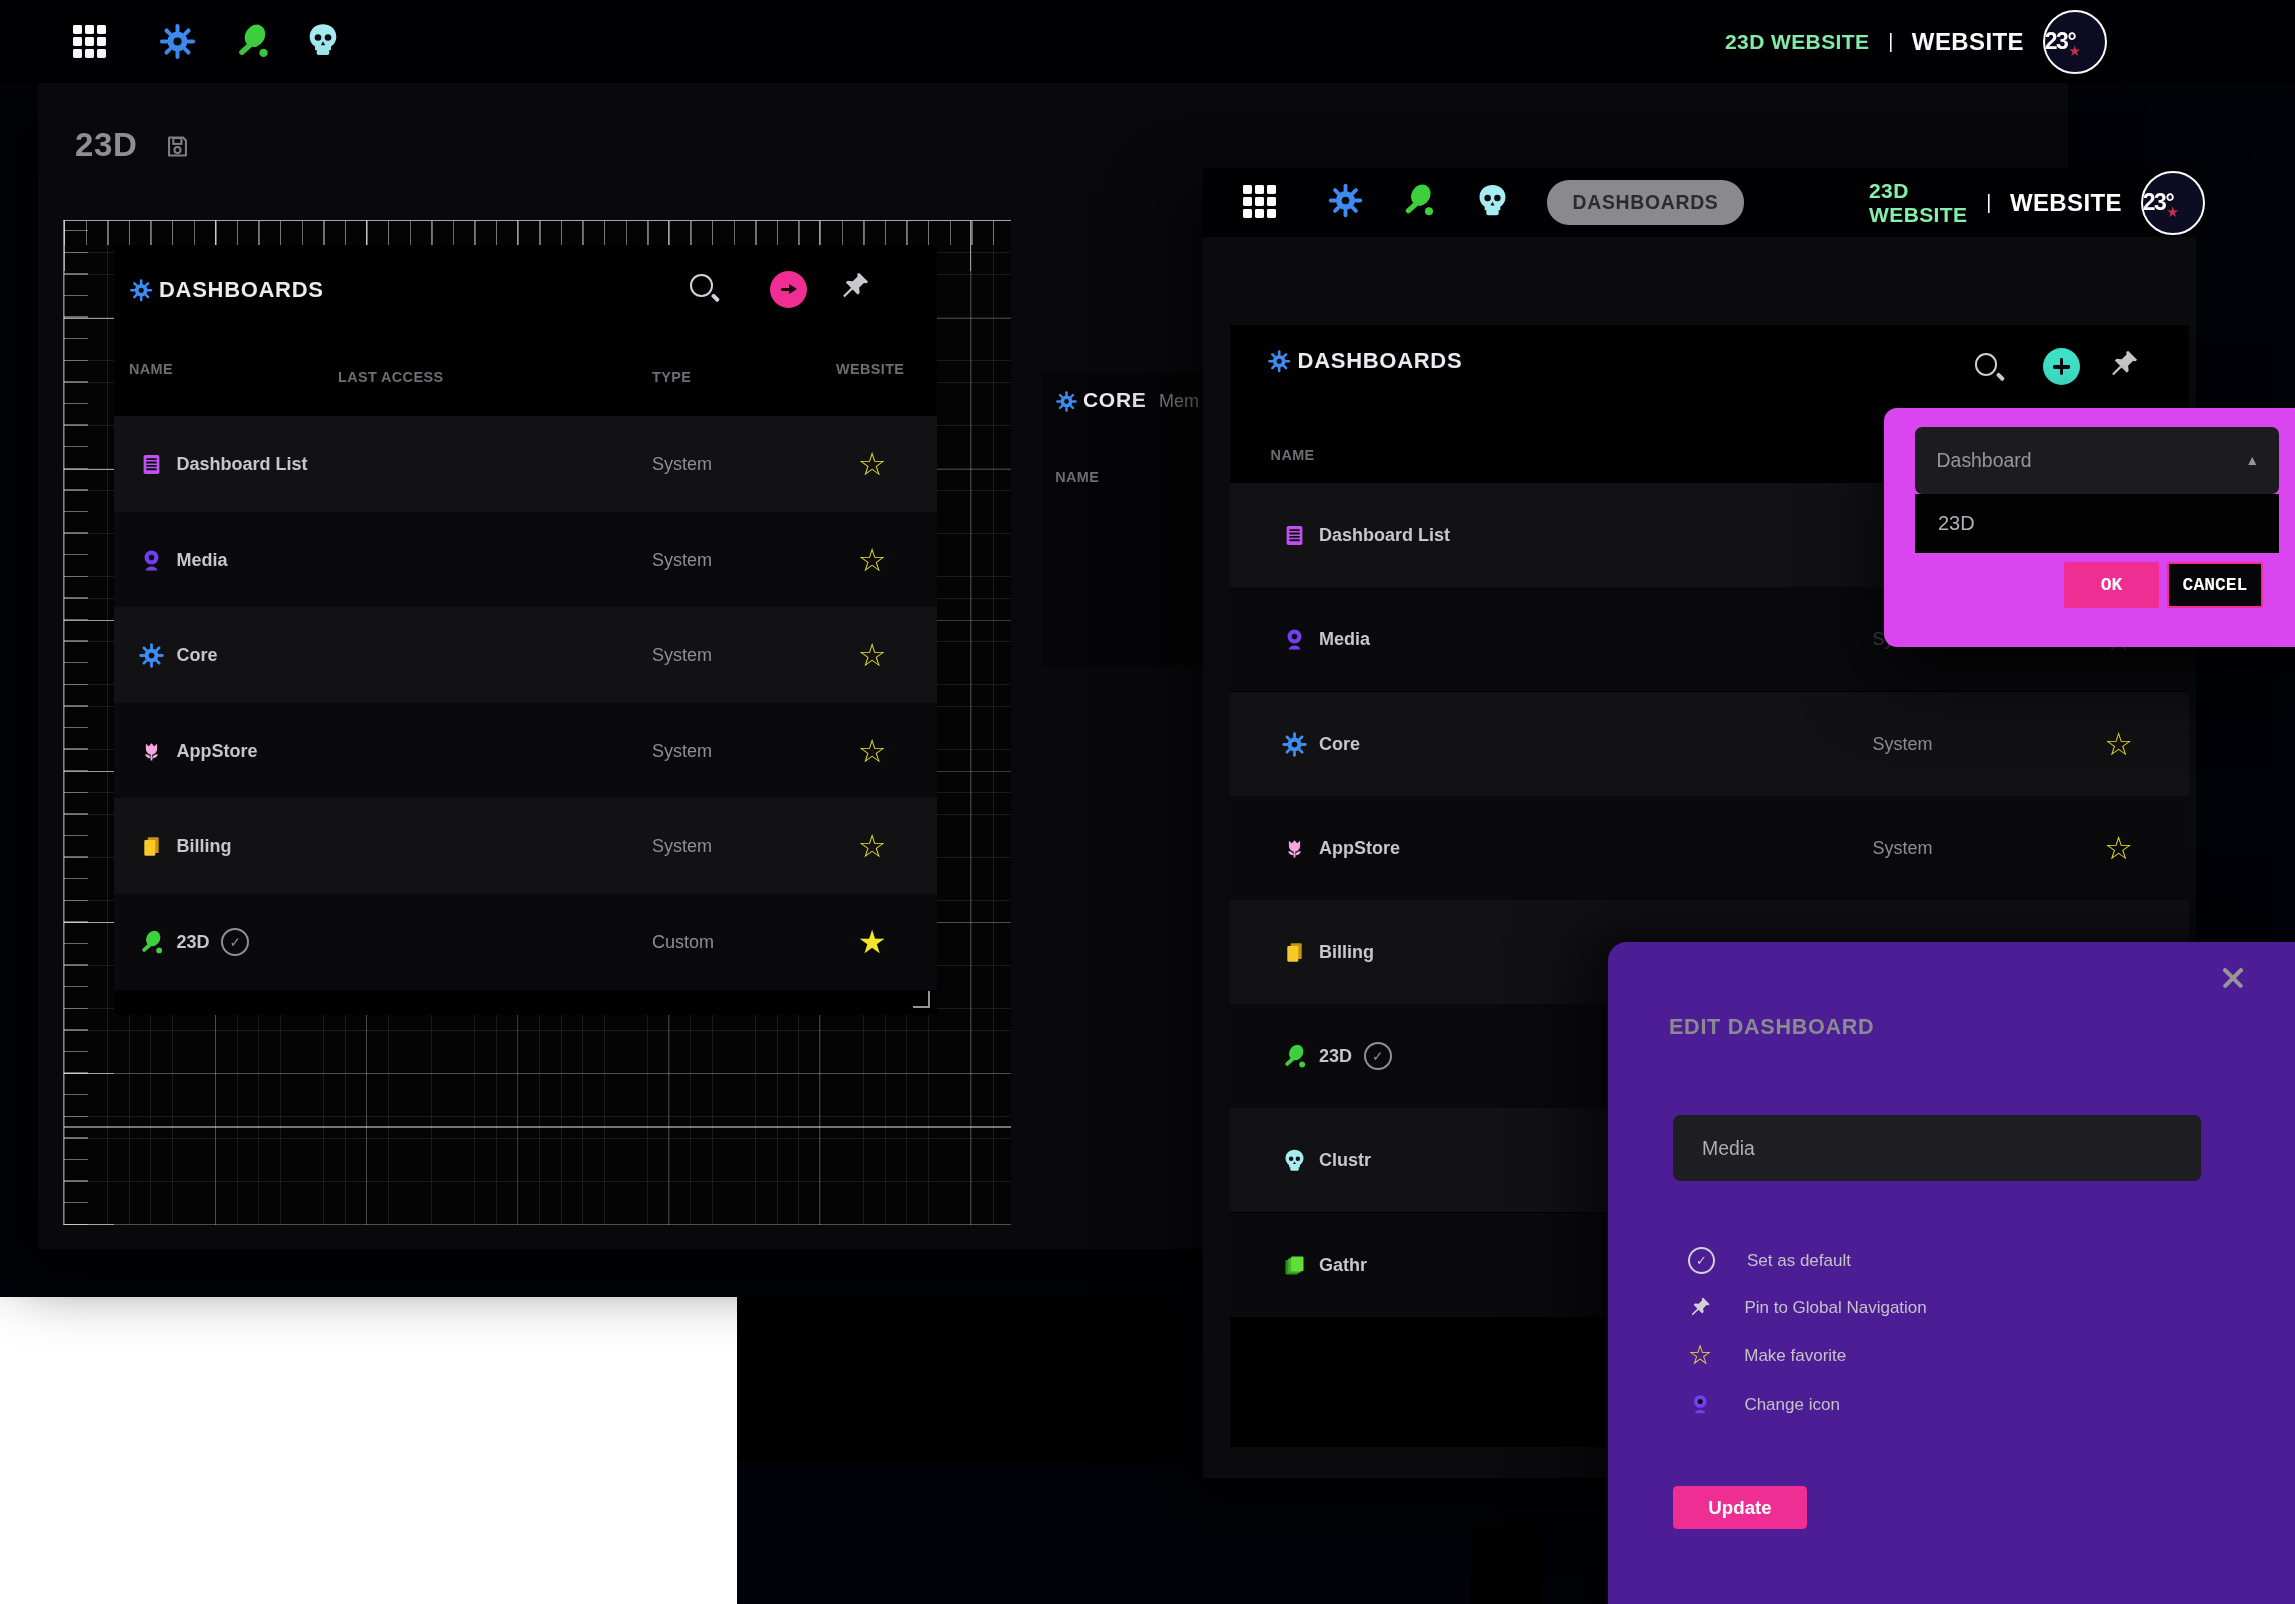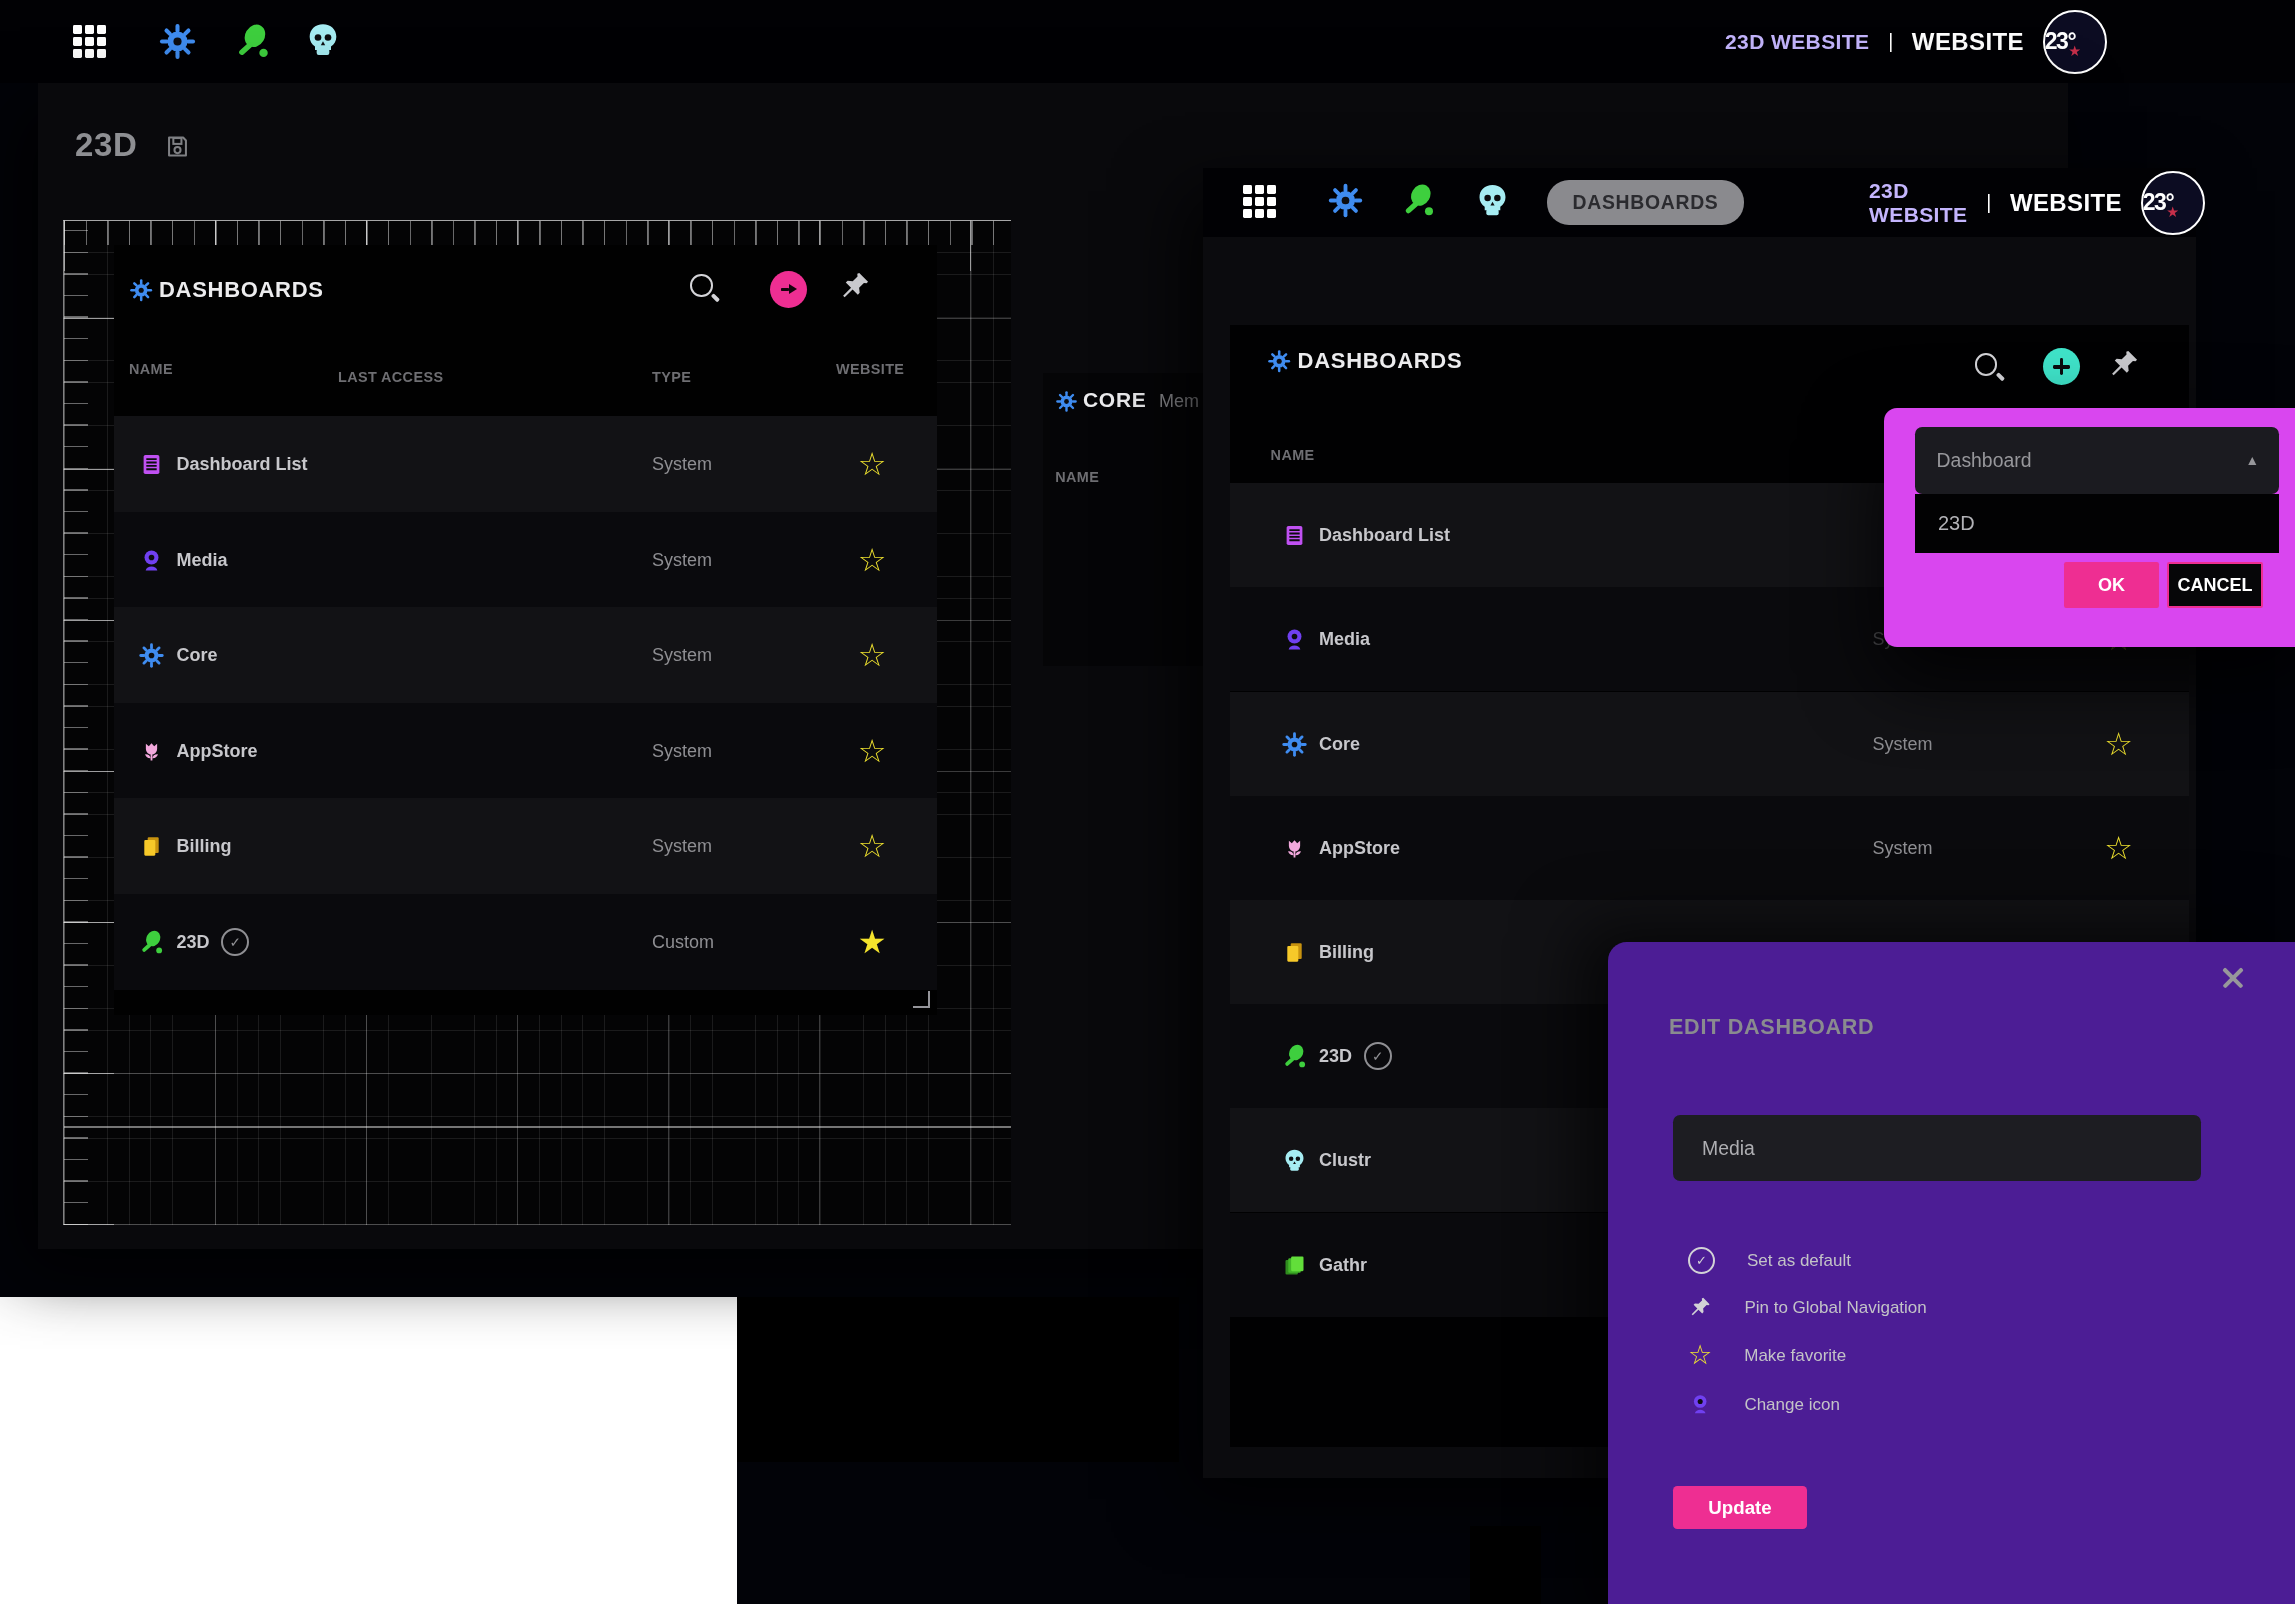--- a/index.html
+++ b/index.html
@@ -6,21 +6,21 @@
   body{
     width:2295px;height:1604px;position:relative;overflow:hidden;
     background:#020308;
     font-family:"Liberation Sans","DejaVu Sans",sans-serif;
     -webkit-font-smoothing:antialiased;
   }
   .abs{position:absolute;}
   
   .topbar{position:absolute;background:#010104;}
   .brandrow{position:absolute;display:flex;align-items:center;gap:18.7px;}
-  .brand-primary{color:#c4b5fd;font-size:21px;font-weight:bold;letter-spacing:0.4px;}
+  .brand-primary{color:#86efac;font-size:21px;font-weight:bold;letter-spacing:0.4px;}
   .brand-sep{color:#fff;font-size:19.4px;}
   .brand-secondary{color:#fff;font-size:24px;font-weight:bold;letter-spacing:0.4px;}
   .logo{width:60px;height:60px;border-radius:50%;border:2.9px solid #fff;background:#0c0c22;
         position:relative;display:flex;align-items:center;flex:0 0 auto;}
   .logo .txt{color:#fff;font-weight:bold;font-size:23px;letter-spacing:-1.4px;}
   .logo .star{position:absolute;left:50%;top:52%;transform:translateX(-50%);color:#c62f4a;font-size:14.4px;}
   
   .appgrid{position:absolute;display:grid;grid-template-columns:repeat(3,1fr);grid-template-rows:repeat(3,1fr);gap:3.6px;}
   .appgrid i{background:#fff;border-radius:1.4px;display:block;}
   
@@ -86,21 +86,21 @@
     color:#2b2b2f;font-size:19.4px;font-weight:bold;letter-spacing:0.7px;}
   
   #popover{position:absolute;left:1884px;top:408px;width:425px;height:239px;background:#d946ef;border-radius:13px;
      box-shadow:0 29px 79px rgba(0,0,0,.9);z-index:5;}
   .select{position:absolute;left:31px;top:19.4px;width:364px;height:67px;background:#1b1b20;border-radius:7.2px;
      display:flex;align-items:center;}
   .select .lbl{color:#97979b;font-size:19.4px;margin-left:21.6px;flex:1;}
   .select .tri{color:#96969a;font-size:13.7px;margin-right:20px;}
   .option{position:absolute;left:31px;top:86px;width:364px;height:59px;background:#020203;display:flex;align-items:center;}
   .option span{color:#b2b2b6;font-size:20px;margin-left:23px;}
-  .btn{position:absolute;display:flex;align-items:center;justify-content:center;font-weight:bold;cursor:default;}
+  .btn{position:absolute;display:flex;align-items:center;justify-content:center;font-weight:bold;cursor:default;font-family:Liberation Mono, monospace;}
   .btn.ok{left:180px;top:154px;width:95px;height:46px;background:#ee2e92;color:#fff;font-size:18px;border-radius:2.2px;}
   .btn.cancel{left:283px;top:154px;width:96px;height:46px;background:#060608;border:2.2px solid #ee2e92;color:#fff;font-size:18px;border-radius:2.2px;box-sizing:border-box;}
   
   #edit-panel{position:absolute;left:1608px;top:942px;width:688px;height:702px;background:#4c1d95;
      border-top-left-radius:18.7px;box-shadow:-29px -14.4px 65px rgba(0,0,0,.65);z-index:4;}
   .xbtn{position:absolute;left:613px;top:24.4px;width:23px;height:23px;}
   .xbtn::before,.xbtn::after{content:"";position:absolute;left:-1.4px;top:10px;width:26px;height:3.6px;background:#97979b;border-radius:1.4px;}
   .xbtn::before{transform:rotate(45deg);} .xbtn::after{transform:rotate(-45deg);}
   .etitle{position:absolute;left:61px;top:72px;color:#8a8b8f;font-size:21.6px;font-weight:bold;letter-spacing:0.7px;}
   .einput{position:absolute;left:65px;top:173px;width:528px;height:66px;background:#1d1d22;border:none;border-radius:7.2px;

